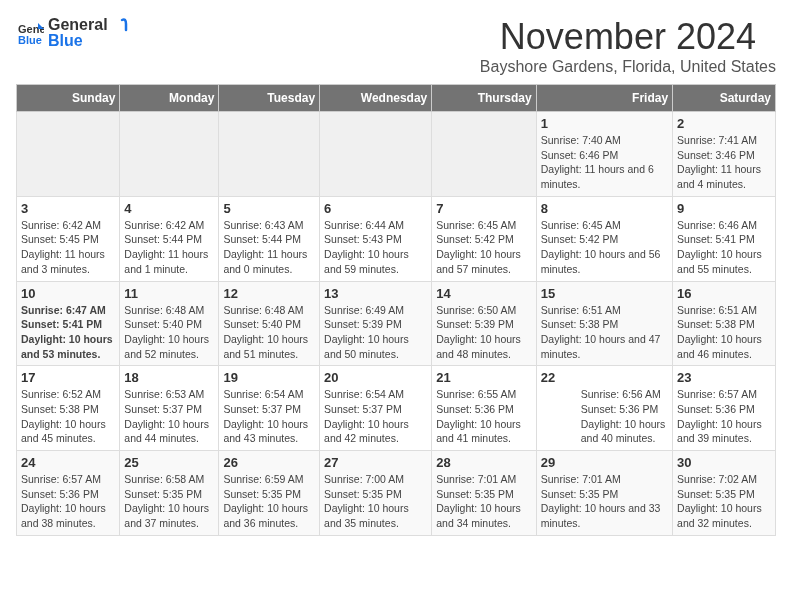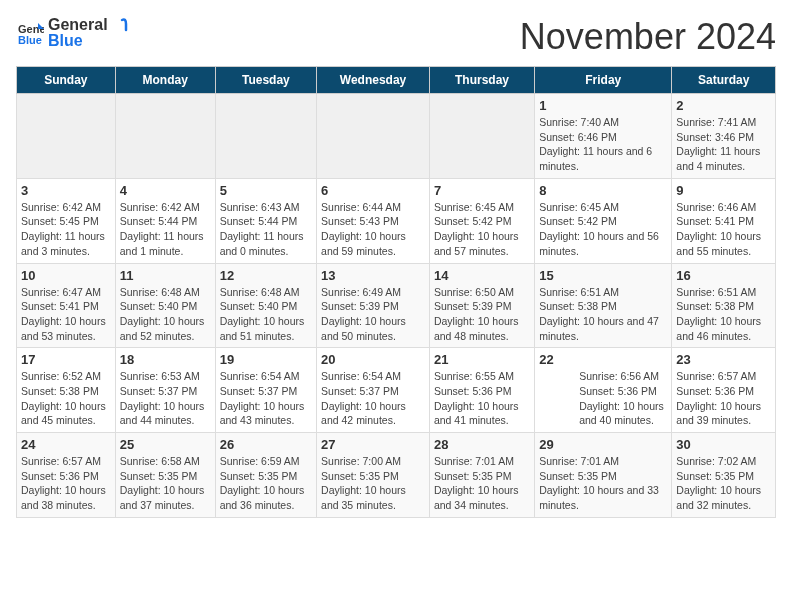--- a/index.html
+++ b/index.html
@@ -36,24 +36,24 @@
     .location-title {
       font-size: 16px;
       color: #555;
     }
     table {
       width: 100%;
       border-collapse: collapse;
       font-size: 11px;
     }
     thead tr th {
-      background-color: #0c4a6e;
+      background-color: #737373;
       color: #fff;
       padding: 6px 4px;
-      text-align: center;
+      text-align: right;
       font-size: 12px;
       font-weight: bold;
       border: 1px solid #ccc;
     }
     tbody tr td {
       vertical-align: top;
       border: 1px solid #ddd;
       padding: 4px;
       height: 80px;
       background: #fff;
@@ -95,20 +95,21 @@
         <span style="font-size:16px;font-weight:bold;color:#333;">General</span>
         <svg width="20" height="20" viewBox="0 0 20 20" style="margin-top:0px;">
           <path d="M14 4 Q18 2 18 8 L18 14" stroke="#1a73e8" stroke-width="2.5" fill="none" stroke-linecap="round"></path>
         </svg>
       </div>
       <span style="font-size:16px;font-weight:bold;color:#1a73e8;display:block;margin-top:-4px;">Blue</span>
     </div>
   </div>
   <div class="title-area">
     <div class="month-title">November 2024</div>
+    <div class="location-title">Bayshore Gardens, Florida, United States</div>
   </div>
 </div>
 
 <table>
   <thead>
     <tr>
     <th>Sunday</th>
         <th>Monday</th>
         <th>Tuesday</th>
         <th>Wednesday</th>
@@ -177,21 +178,21 @@
         <td>
           <span class="day-number">9</span>
           <div class="day-info" style="white-space: pre-line;">Sunrise: 6:46 AM
 Sunset: 5:41 PM
 Daylight: 10 hours and 55 minutes.</div>
         </td>
       </tr>
       <tr>
         <td>
           <span class="day-number">10</span>
-          <div class="day-info" style="white-space: pre-line;">Sunrise: 6:47 AM
+          <div class="day-info" style="white-space: pre-line; font-weight: bold;">Sunrise: 6:47 AM
 Sunset: 5:41 PM
 Daylight: 10 hours and 53 minutes.</div>
         </td>
         <td>
           <span class="day-number">11</span>
           <div class="day-info" style="white-space: pre-line;">Sunrise: 6:48 AM
 Sunset: 5:40 PM
 Daylight: 10 hours and 52 minutes.</div>
         </td>
         <td>

